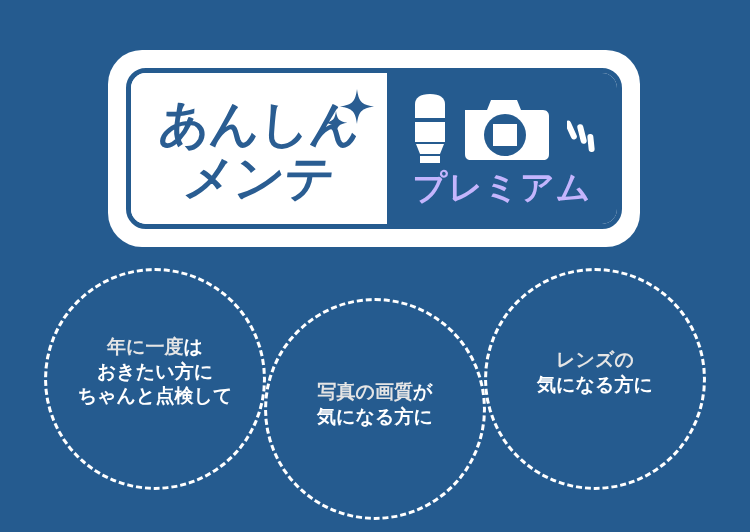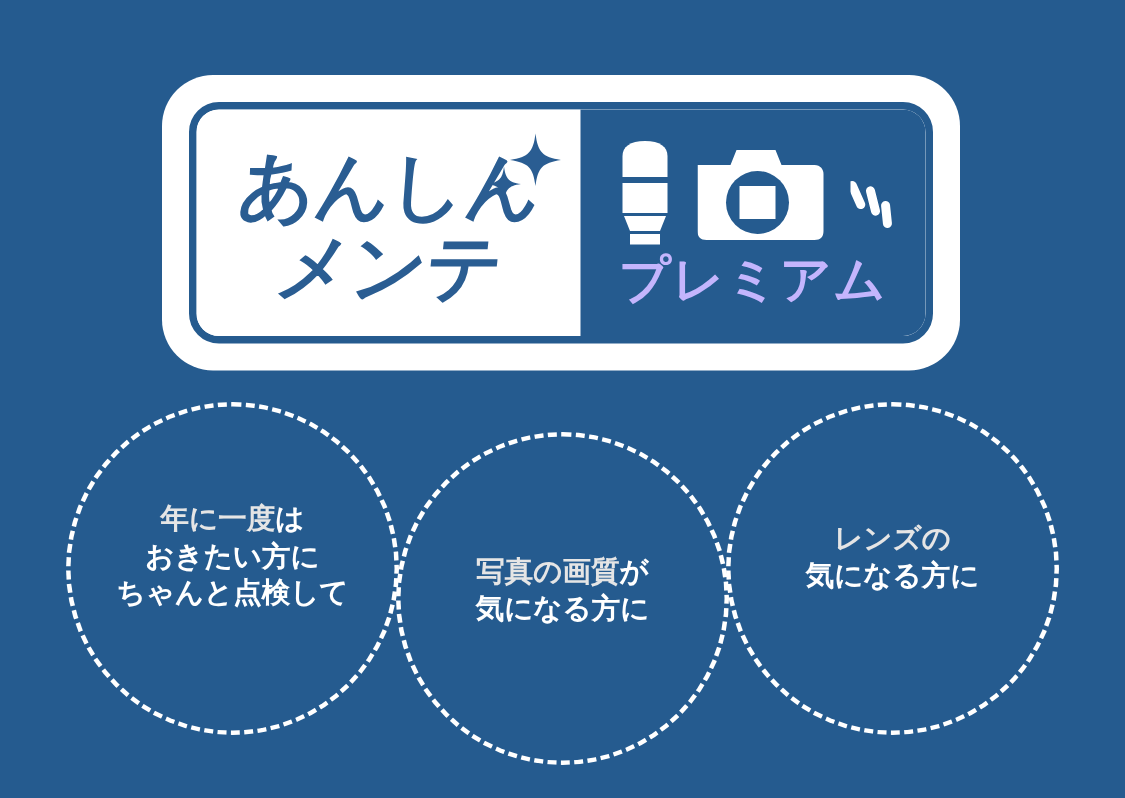--- a/index.html
+++ b/index.html
@@ -79,21 +79,21 @@
   .circle {
     position:absolute;
     border:3px dashed #ffffff;
     border-radius:50%;
     display:flex;
     align-items:center;
     justify-content:center;
     text-align:center;
   }
   .circle-a { left:44px;  top:268px; width:222px; height:222px; z-index:3; }
-  .circle-b { left:264px; top:288px; width:222px; height:222px; z-index:2; }
+  .circle-b { left:264px; top:298px; width:222px; height:222px; z-index:2; }
   .circle-c { left:484px; top:268px; width:222px; height:222px; z-index:3;text-align:center; }
 
   .bubble-text {
     line-height:1.3;
     font-weight:bold;
     color:#ffffff;
     font-size:19px;
     white-space:nowrap;
     letter-spacing:0px;
   }

